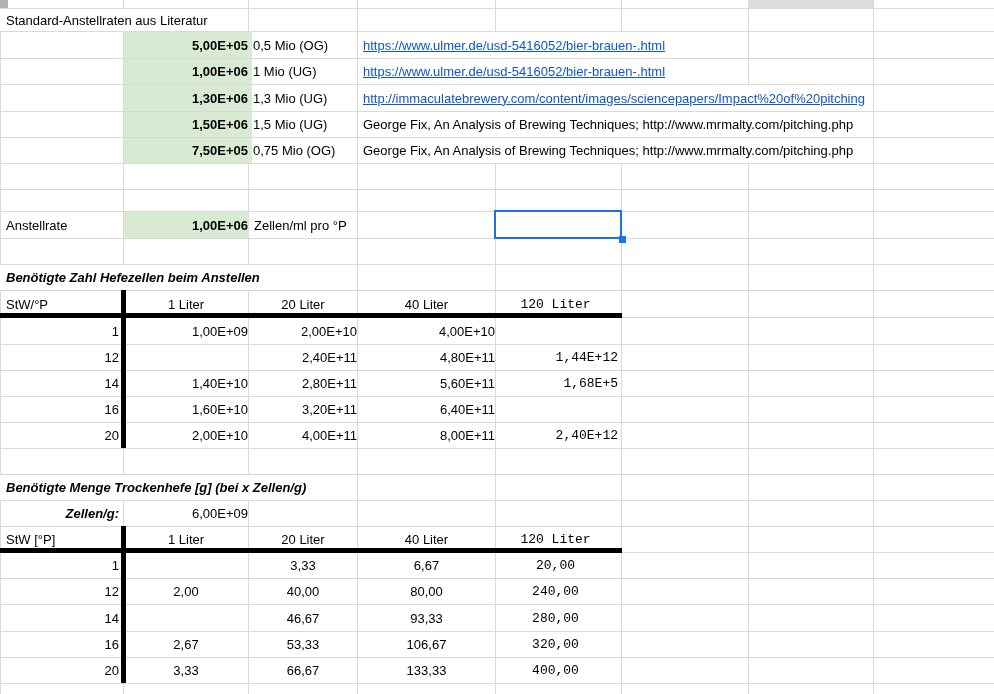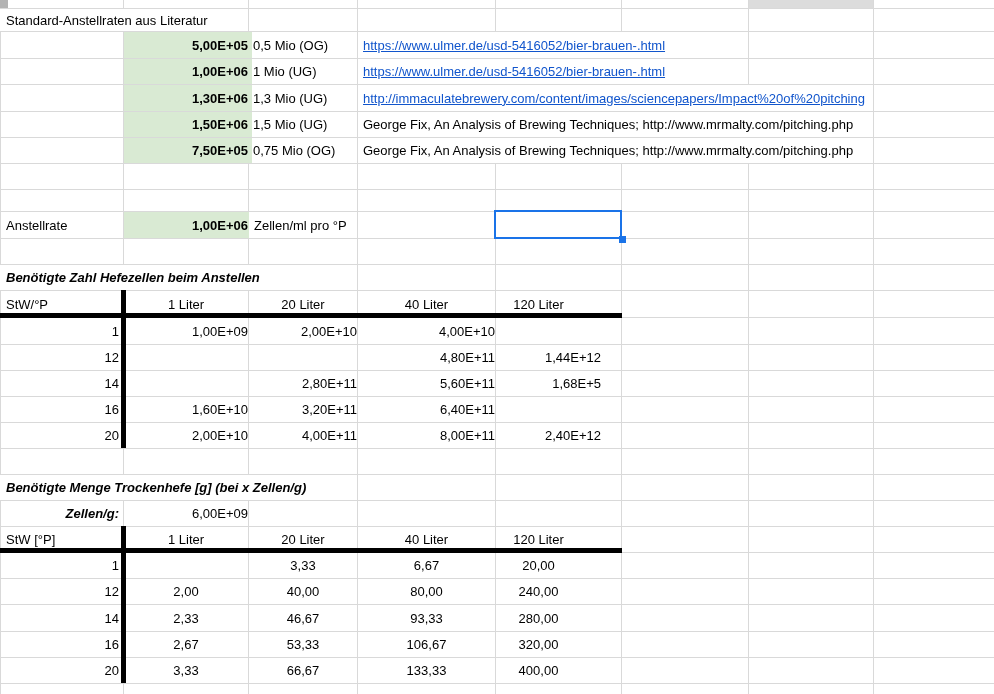--- a/index.html
+++ b/index.html
@@ -17,21 +17,21 @@
   .green{background:var(--green,#d9ead3);}
   .bold{font-weight:bold;}
   .bi{font-weight:bold;font-style:italic;}
   .right{justify-content:flex-end;}
   .center{justify-content:center;}
   .link{color:var(--link,#1155cc);text-decoration:underline;cursor:pointer;}
   .cA{left:0;width:119px;}
   .cB{left:124px;width:124px;}
   .cC{left:249px;width:108px;}
   .cD{left:358px;width:137px;}
-  .cE{left:476px;width:125px;}
+  .cE{left:493px;width:125px;font-family:Liberation Mono, monospace;}
   .padr{padding-right:4px;}
   .lbl{left:249px;padding-left:4px;}
   .src{left:358px;padding-left:5px;padding-right:4px;background:#fff;}
   .padl6{left:0;padding-left:6px;}
   .tborder{position:absolute;background:#000;z-index:4;}
   .selection{position:absolute;left:494px;top:210px;width:128px;height:29px;
     border:2px solid var(--sel,#1a73e8);box-sizing:border-box;z-index:5;background:transparent;}
   .handle{position:absolute;right:-4px;bottom:-4px;width:7px;height:7px;background:var(--sel,#1a73e8);}
   .corner{position:absolute;left:0;top:0;width:8px;height:8px;background:#b3b3b3;z-index:3;}
   .greycell{position:absolute;left:749px;top:0;width:124px;height:8px;background:#dcdcdc;z-index:2;}
@@ -132,25 +132,27 @@
     <div class="cell cE center">120 Liter</div>
   </div>
   <div class="row" style="top:318px;height:26px">
     <div class="cell cA right" style="padding-right:3px">1</div>
     <div class="cell cB right padr">1,00E+09</div>
     <div class="cell cC right padr">2,00E+10</div>
     <div class="cell cD right padr">4,00E+10</div>
   </div>
   <div class="row" style="top:345px;height:25px">
     <div class="cell cA right" style="padding-right:3px">12</div>
+    <div class="cell cC right padr">2,40E+11</div>
     <div class="cell cD right padr">4,80E+11</div>
     <div class="cell cE right padr">1,44E+12</div>
   </div>
   <div class="row" style="top:371px;height:25px">
     <div class="cell cA right" style="padding-right:3px">14</div>
+    <div class="cell cB right padr">1,40E+10</div>
     <div class="cell cC right padr">2,80E+11</div>
     <div class="cell cD right padr">5,60E+11</div>
     <div class="cell cE right padr">1,68E+5</div>
   </div>
   <div class="row" style="top:397px;height:25px">
     <div class="cell cA right" style="padding-right:3px">16</div>
     <div class="cell cB right padr">1,60E+10</div>
     <div class="cell cC right padr">3,20E+11</div>
     <div class="cell cD right padr">6,40E+11</div>
   </div>
@@ -186,21 +188,20 @@
   </div>
   <div class="row" style="top:579px;height:25px">
     <div class="cell cA right" style="padding-right:3px">12</div>
     <div class="cell cB center">2,00</div>
     <div class="cell cC center">40,00</div>
     <div class="cell cD center">80,00</div>
     <div class="cell cE center">240,00</div>
   </div>
   <div class="row" style="top:605px;height:26px">
     <div class="cell cA right" style="padding-right:3px">14</div>
-    <div class="cell cB center">2,33</div>
     <div class="cell cC center">46,67</div>
     <div class="cell cD center">93,33</div>
     <div class="cell cE center">280,00</div>
   </div>
   <div class="row" style="top:632px;height:25px">
     <div class="cell cA right" style="padding-right:3px">16</div>
     <div class="cell cB center">2,67</div>
     <div class="cell cC center">53,33</div>
     <div class="cell cD center">106,67</div>
     <div class="cell cE center">320,00</div>

